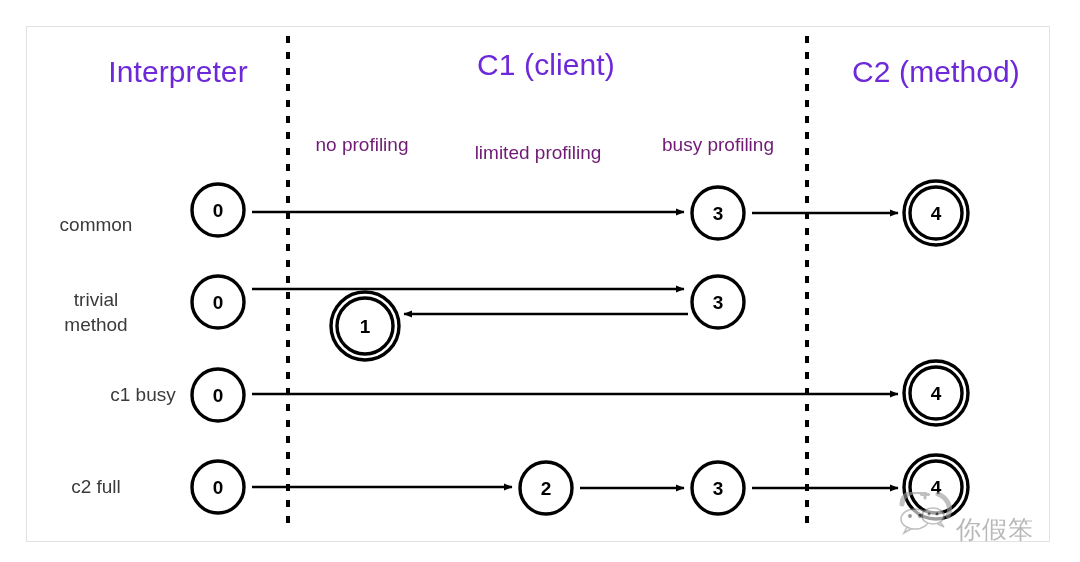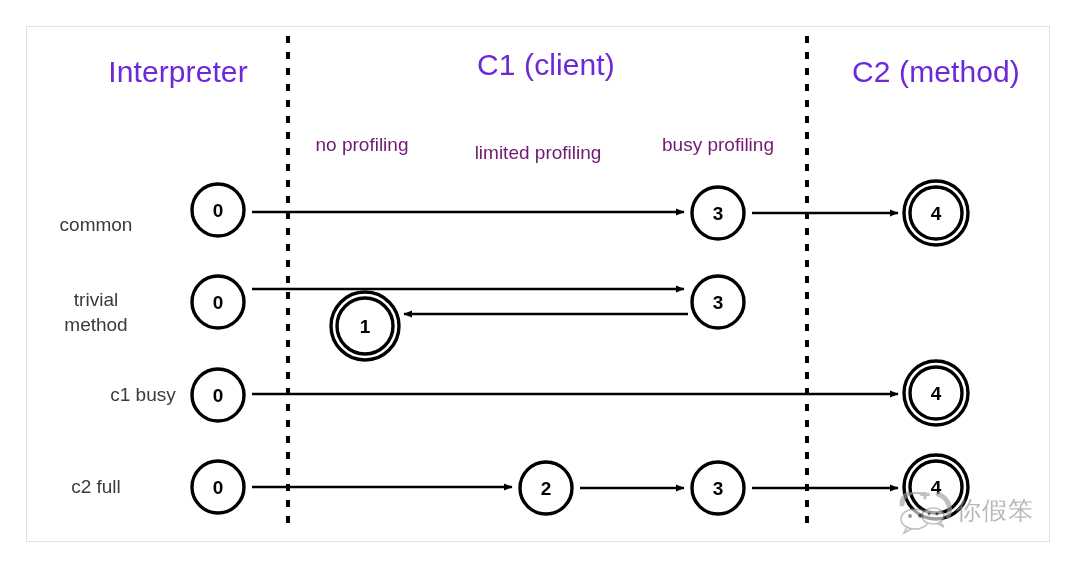--- a/index.html
+++ b/index.html
@@ -76,21 +76,21 @@
     position: absolute;
     left: 898px;
     top: 492px;
     width: 150px;
     height: 48px;
     opacity: 0.62;
   }
   .wm-text {
     position: absolute;
     left: 58px;
-    top: 2px;
+    top: 21px;
     font-size: 25px;
     color: #8d8d8d;
     font-family: "DejaVu Sans", sans-serif;
     white-space: nowrap;
     letter-spacing: 1px;
   }
 </style>
 </head>
 <body>
 

